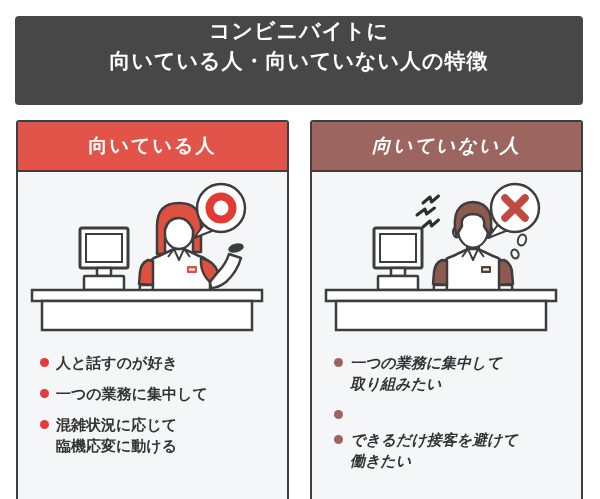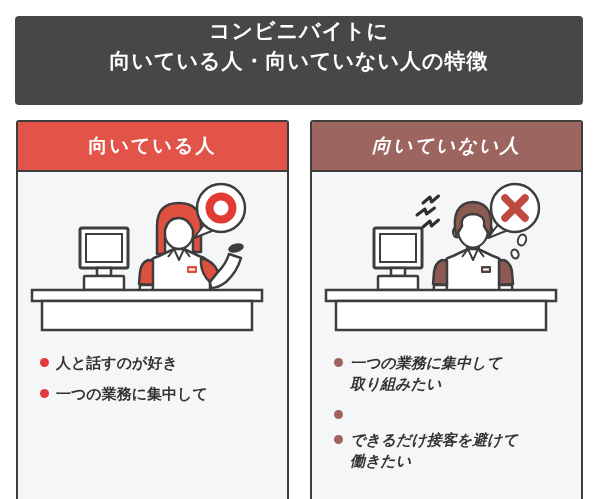--- a/index.html
+++ b/index.html
@@ -113,20 +113,25 @@
     </div>
 
     <ul class="bullets">
       <li>
         <span class="dot"></span>
         <span class="txt">人と話すのが好き</span>
       </li>
       <li>
         <span class="dot"></span>
         <span class="txt">一つの業務に集中して</span>
+      </li>
+      <li>
+        <span class="dot"></span>
+        <span class="txt">混雑状況に応じて
+臨機応変に動ける</span>
       </li>
     </ul>
   </div>
 
   <div class="card notsuited">
     <div class="card-header">
       <h2>向いていない人</h2>
     </div>
 
     <div class="illustration">

